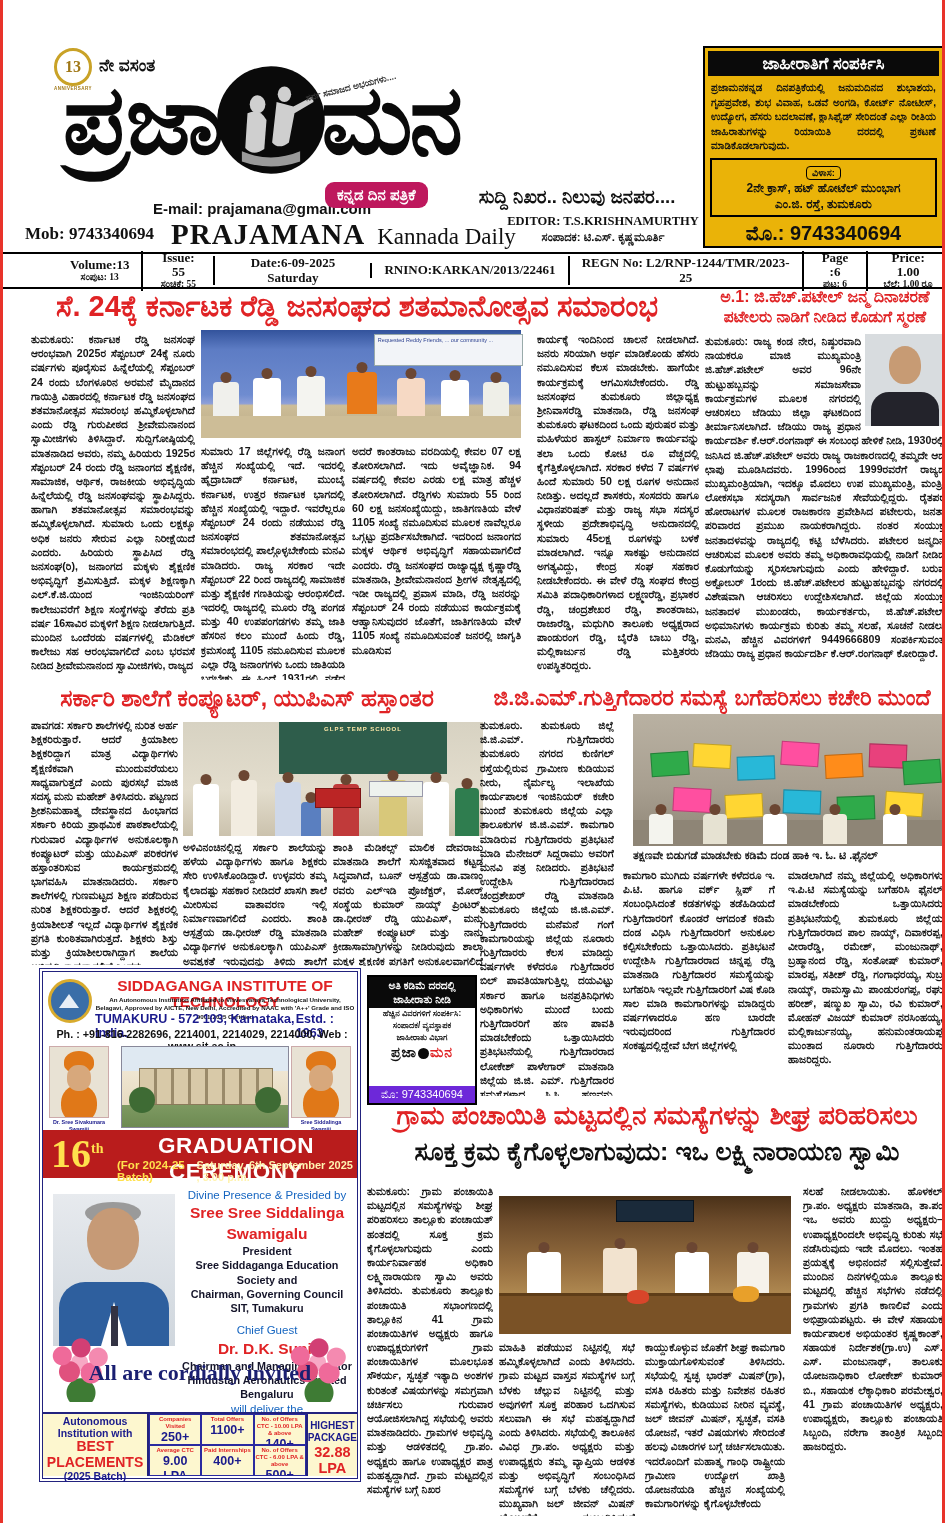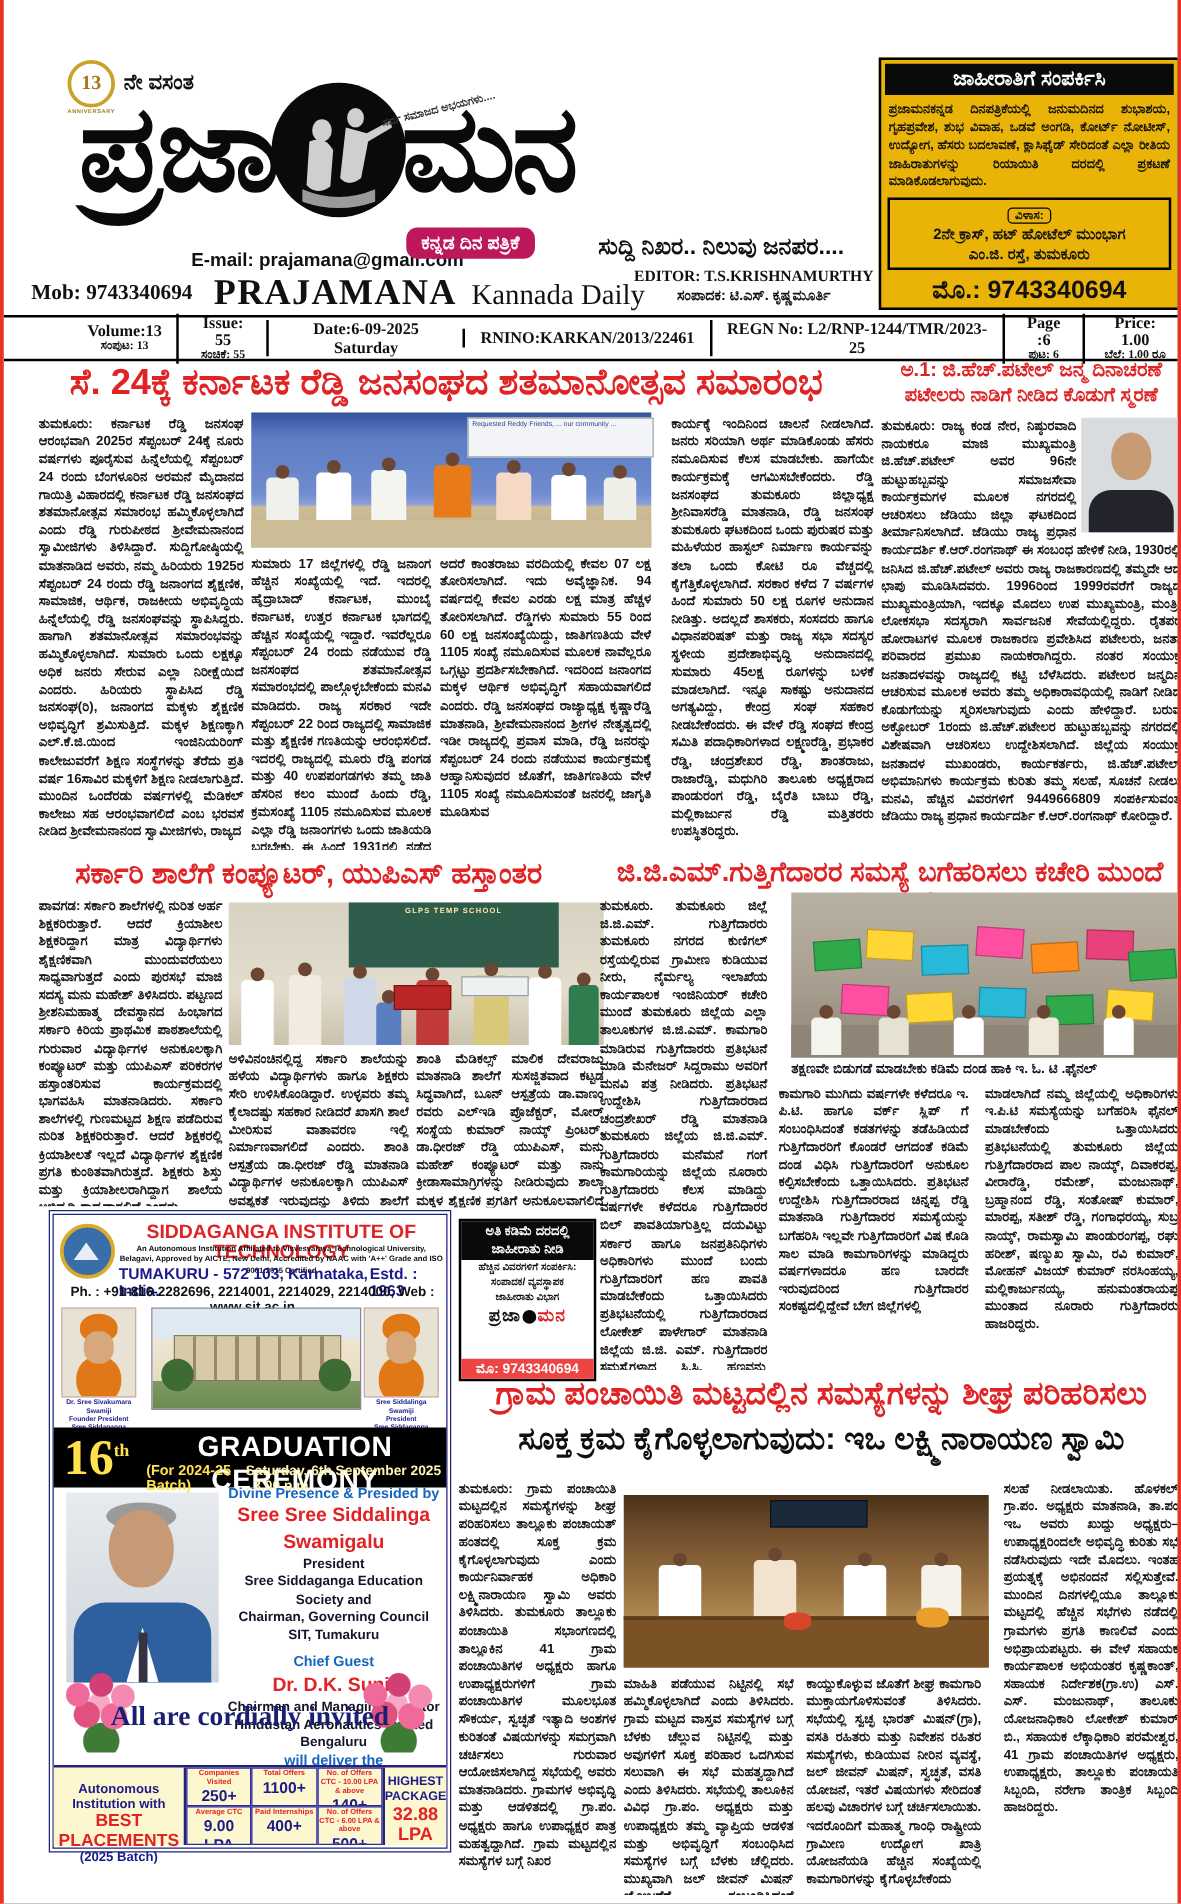--- a/index.html
+++ b/index.html
@@ -97,67 +97,67 @@
   .swami .img{width:58px;height:70px;background:#e8e2d4;position:relative;margin:0 auto;border:1px solid #caa;overflow:hidden;}
   .swami .img:before{content:"";position:absolute;left:14px;top:4px;width:30px;height:22px;border-radius:50% 50% 40% 40%;background:#e07818;}
   .swami .img:after{content:"";position:absolute;left:17px;top:18px;width:24px;height:26px;border-radius:45%;background:#d7a87c;
           box-shadow:0 26px 0 6px #e07818;}
   .swami .cap{font-size:5.4px;font-weight:bold;color:#1a1a8c;line-height:1.25;margin-top:1px;}
   .campus{position:absolute;left:78px;top:74px;width:166px;height:80px;border:1px solid #889;
           background:linear-gradient(180deg,#dfe9f2 0%,#dfe9f2 30%,#efe6d2 30%,#e8dcc2 72%,#7e9a62 72%,#6d8a52 100%);}
   .campus .bld{position:absolute;left:10%;top:26%;width:80%;height:44%;
           background:repeating-linear-gradient(90deg,#d8c9a8 0 14px,#9a8a6a 14px 17px);border:1px solid #8a7a5a;}
   .campus .tree{position:absolute;bottom:18%;width:26px;height:26px;border-radius:50%;background:#3e6b34;}
-  .gradband{position:absolute;left:0;top:158px;width:100%;height:48px;background:#000000;color:#fff;margin-top:12px;}
+  .gradband{position:absolute;left:0;top:158px;width:100%;height:48px;background:#b91c1c;color:#fff;}
   .g16{position:absolute;left:8px;top:0px;color:#ffe14d;font-weight:bold;font-size:40px;font-family:"Liberation Serif",serif;}
   .g16 sup{font-size:14px;}
   .gtitle{position:absolute;left:74px;top:3px;width:238px;text-align:center;font-weight:bold;font-size:22.5px;letter-spacing:.5px;}
   .gline2{position:absolute;left:74px;top:29px;width:238px;display:flex;justify-content:space-between;font-weight:bold;}
   .gbatch{color:#ffe14d;font-size:11.5px;}
   .gdate{color:#fff3b0;font-size:11px;}
   .sunil{position:absolute;left:10px;top:222px;width:122px;height:152px;background:linear-gradient(180deg,#e7eaee,#cfd6dd);overflow:hidden;}
   .sunil .head{position:absolute;left:34px;top:14px;width:52px;height:62px;border-radius:48%;background:#c69a76;}
   .sunil .hair{position:absolute;left:32px;top:8px;width:56px;height:22px;border-radius:50%;background:#9a9a9a;}
   .sunil .suit{position:absolute;left:6px;bottom:-6px;width:110px;height:70px;border-radius:26px 26px 0 0;background:#2e5f9e;}
   .sunil .shirt{position:absolute;left:48px;bottom:0;width:26px;height:44px;background:#fff;clip-path:polygon(50% 0,0 100%,100% 100%);}
   .sunil .tie{position:absolute;left:58px;bottom:0;width:7px;height:40px;background:#334;}
   .invite{position:absolute;left:136px;top:216px;width:176px;text-align:center;line-height:1.32;}
-  .ilabel{color:#1565c0;font-weight:bold;font-size:11.5px;}
+  .ilabel{color:#1565c0;font-weight:normal;font-size:11.5px;}
   .iname{color:#e02325;font-weight:bold;font-size:15.5px;}
   .iline{font-weight:bold;font-size:10.8px;color:#15152a;}
   .cordial{position:absolute;left:0;top:388px;width:100%;text-align:center;color:#1a1f71;font-weight:bold;
            font-size:22px;font-family:"Liberation Serif",serif;}
   .flower{position:absolute;width:72px;height:66px;background:
       radial-gradient(circle at 24% 30%,#ef6a9a 0 9px,transparent 10px),
       radial-gradient(circle at 50% 18%,#d23f74 0 9px,transparent 10px),
       radial-gradient(circle at 74% 32%,#f48ab0 0 9px,transparent 10px),
       radial-gradient(circle at 34% 54%,#e0517e 0 10px,transparent 11px),
       radial-gradient(circle at 64% 56%,#ef6a9a 0 10px,transparent 11px),
       radial-gradient(circle at 48% 40%,#f7a8c4 0 8px,transparent 9px),
       radial-gradient(circle at 50% 86%,#3e7b34 0 14px,transparent 15px);}
   .stats{position:absolute;left:0;bottom:2px;width:100%;height:64px;background:#fdf7cf;border-top:2px solid #22227e;
          display:flex;box-sizing:border-box;}
-  .stA{width:107px;border-right:2px solid #22227e;text-align:center;padding-top:11px;box-sizing:border-box;}
+  .stA{width:107px;border-right:2px solid #22227e;text-align:center;padding-top:1px;box-sizing:border-box;}
   .stA .l1{color:#1a1a8c;font-weight:bold;font-size:10.5px;line-height:1.15;}
   .stA .l2{color:#e02325;font-weight:bold;font-size:14px;line-height:1.1;}
   .stGrid{width:158px;display:grid;grid-template-columns:1fr 1fr 1fr;grid-template-rows:1fr 1fr;}
   .stc{border:1px solid #2a2aa0;text-align:center;overflow:hidden;padding-top:1px;}
   .stc .h{color:#e02325;font-weight:bold;font-size:6px;line-height:1.15;}
   .stc .v{color:#1a1a8c;font-weight:bold;font-size:12.5px;line-height:1.2;}
   .stH{flex:1;border-left:2px solid #22227e;text-align:center;padding-top:6px;}
   .stH .l1{color:#1a1a8c;font-weight:bold;font-size:10px;line-height:1.2;}
   .stH .l2{color:#e02325;font-weight:bold;font-size:14.5px;}
   
   .sad{left:364px;top:975px;width:110px;height:130px;border:2px solid #000;box-sizing:border-box;background:#fff;text-align:center;}
   .sad .band{background:#0a0a0a;color:#fff;font-weight:bold;font-size:10.5px;line-height:1.3;padding:2px 0;}
   .sad .l{font-size:8.2px;font-weight:bold;line-height:1.45;}
   .sad .logo{font-weight:bold;font-size:14px;letter-spacing:1px;}
   .sad .logo .m{color:#e02325;}
   .sad .dot{display:inline-block;width:11px;height:11px;border-radius:50%;background:#0a0a0a;vertical-align:middle;margin:0 1px;}
-  .sad .band2{background:#ef4444;color:#fff;font-weight:bold;font-size:11px;padding:2px 0;position:absolute;bottom:0;left:0;right:0;}
+  .sad .band2{background:#6d28d9;color:#fff;font-weight:normal;font-size:11px;padding:2px 0;position:absolute;bottom:0;left:0;right:0;}
   
   .h4a{left:366px;top:1102px;width:576px;font-size:25.5px;}
   .h4b{left:366px;top:1138px;width:576px;font-size:25px;color:#0f0f0f;}
   .ph4{left:496px;top:1196px;width:292px;height:138px;background:linear-gradient(180deg,#4a3118 0%,#6b4a2a 18%,#9b7342 55%,#b08a52 72%,#7a5226 74%,#8a5f30 100%);}
   .a4c1{left:364px;top:1184px;width:126px;height:332px;}
   .a4c2{left:496px;top:1340px;width:136px;height:176px;}
   .a4c3{left:642px;top:1340px;width:140px;height:176px;}
   .a4c4{left:800px;top:1184px;width:140px;height:332px;}
 </style>
 </head>

